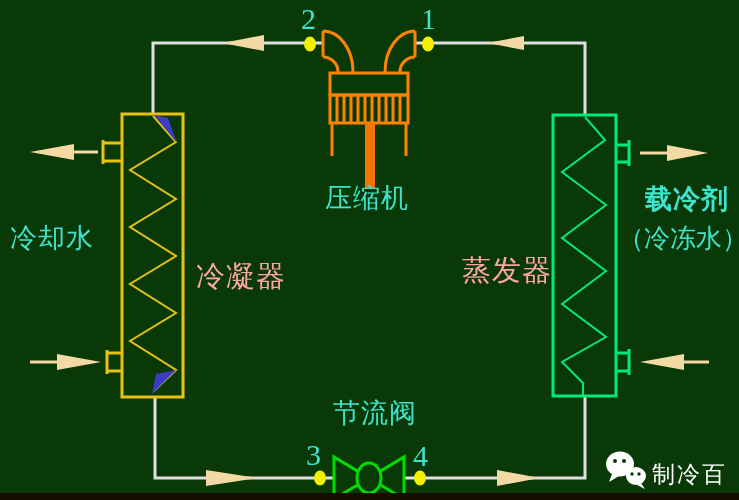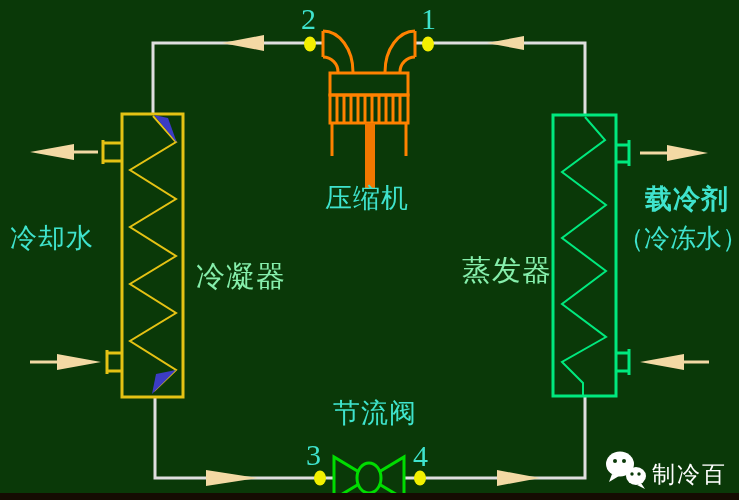--- a/index.html
+++ b/index.html
@@ -6,21 +6,21 @@
   .stage{
     position:relative;width:739px;height:500px;overflow:hidden;
     background:#0a3908;
     font-family:"Liberation Serif","DejaVu Serif",serif;
   }
   .stage svg{position:absolute;left:0;top:0;}
   .lbl{
     position:absolute;color:#3fe3cd;font-size:27px;line-height:1.1;
     white-space:nowrap;letter-spacing:1px;
   }
-  .lbl-green{color:#86efac;font-size:29px;}
+  .lbl-green{color:#fca5a5;font-size:29px;}
   .num{font-size:30px;letter-spacing:0;}
   .watermark-text{
     position:absolute;color:#ffffff;font-size:23px;letter-spacing:2px;
     font-family:"Liberation Sans","DejaVu Sans",sans-serif;
   }
   .bottom-strip{
     position:absolute;left:0;bottom:0;width:739px;height:7px;background:#150c02;
   }
 </style>
 </head>

